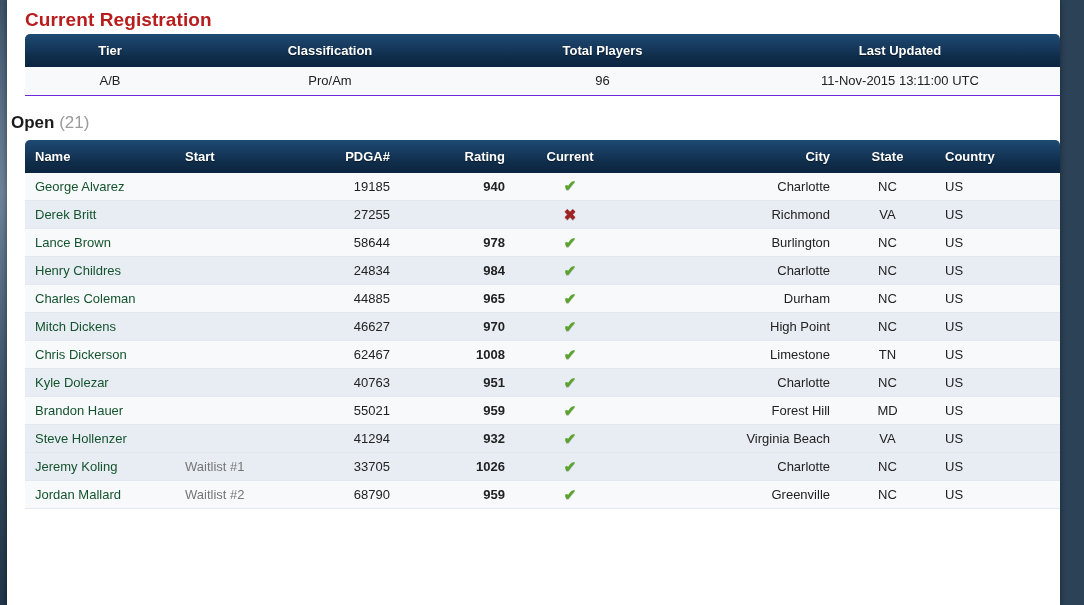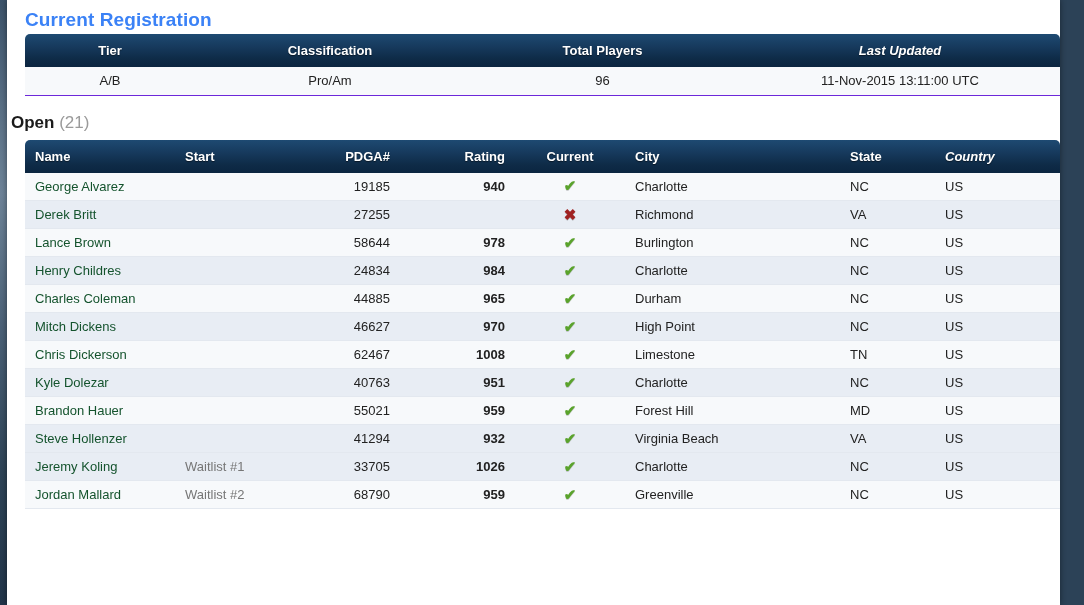--- a/index.html
+++ b/index.html
@@ -49,21 +49,21 @@
     background: #ffffff;
     box-shadow: 0 0 6px rgba(0,0,0,0.45);
     overflow: hidden;
   }
 
   h1#page-title {
     margin: 0;
     padding: 6px 0 0 18px;
     font-size: 19px;
     font-weight: bold;
-    color: #3b82f6;
+    color: #b91c1c;
     letter-spacing: 0.1px;
     line-height: 28px;
   }
 
   h2.section-title {
     margin: 0;
     padding: 16px 0 6px 4px;
     font-size: 17px;
     font-weight: bold;
     color: #1b1b1b;
@@ -89,21 +89,20 @@
     padding: 0 10px;
     white-space: nowrap;
     text-shadow: 0 1px 1px rgba(0,0,0,0.5);
   }
   table.data-table thead th:first-child {
     border-top-left-radius: 5px;
     border-bottom-left-radius: 0;
   }
   table.data-table thead th:last-child {
     border-top-right-radius: 5px;
-    font-style: italic;
   }
   table.data-table tbody td {
     height: 28px;
     padding: 0 10px;
     color: #222222;
     border-bottom: 1px solid #e3e8ef;
     white-space: nowrap;
   }
   table.data-table tbody tr.odd  td { background: #f7f9fb; }
   table.data-table tbody tr.even td { background: #e8edf4; }
@@ -136,22 +135,22 @@
   #summary-table th.c-total,  #summary-table td.c-total  { width: 275px; }
   #summary-table th.c-updated,#summary-table td.c-updated{ width: 320px; }
   #summary-table tbody td { border-bottom: 1px solid #6d28d9; }
 
   
   #players-table th.c-name,   #players-table td.c-name   { width: 150px; }
   #players-table th.c-start,  #players-table td.c-start  { width: 120px; }
   #players-table th.c-pdga,   #players-table td.c-pdga   { width: 105px; }
   #players-table th.c-rating, #players-table td.c-rating { width: 115px; }
   #players-table th.c-current,#players-table td.c-current{ width: 110px; }
-  #players-table th.c-city,   #players-table td.c-city   { width: 215px; }
-  #players-table th.c-state,  #players-table td.c-state  { width: 95px; }
+  #players-table th.c-city,   #players-table td.c-city   { width: 215px; text-align: right; }
+  #players-table th.c-state,  #players-table td.c-state  { width: 95px; text-align: center; }
   #players-table th.c-country,#players-table td.c-country{ width: 125px; }
 </style>
 </head>
 <body>
 
 <div id="page-bg"></div>
 <div id="page-bg-left"></div>
 <div id="page-bg-right"></div>
 
 <div id="content-panel">

